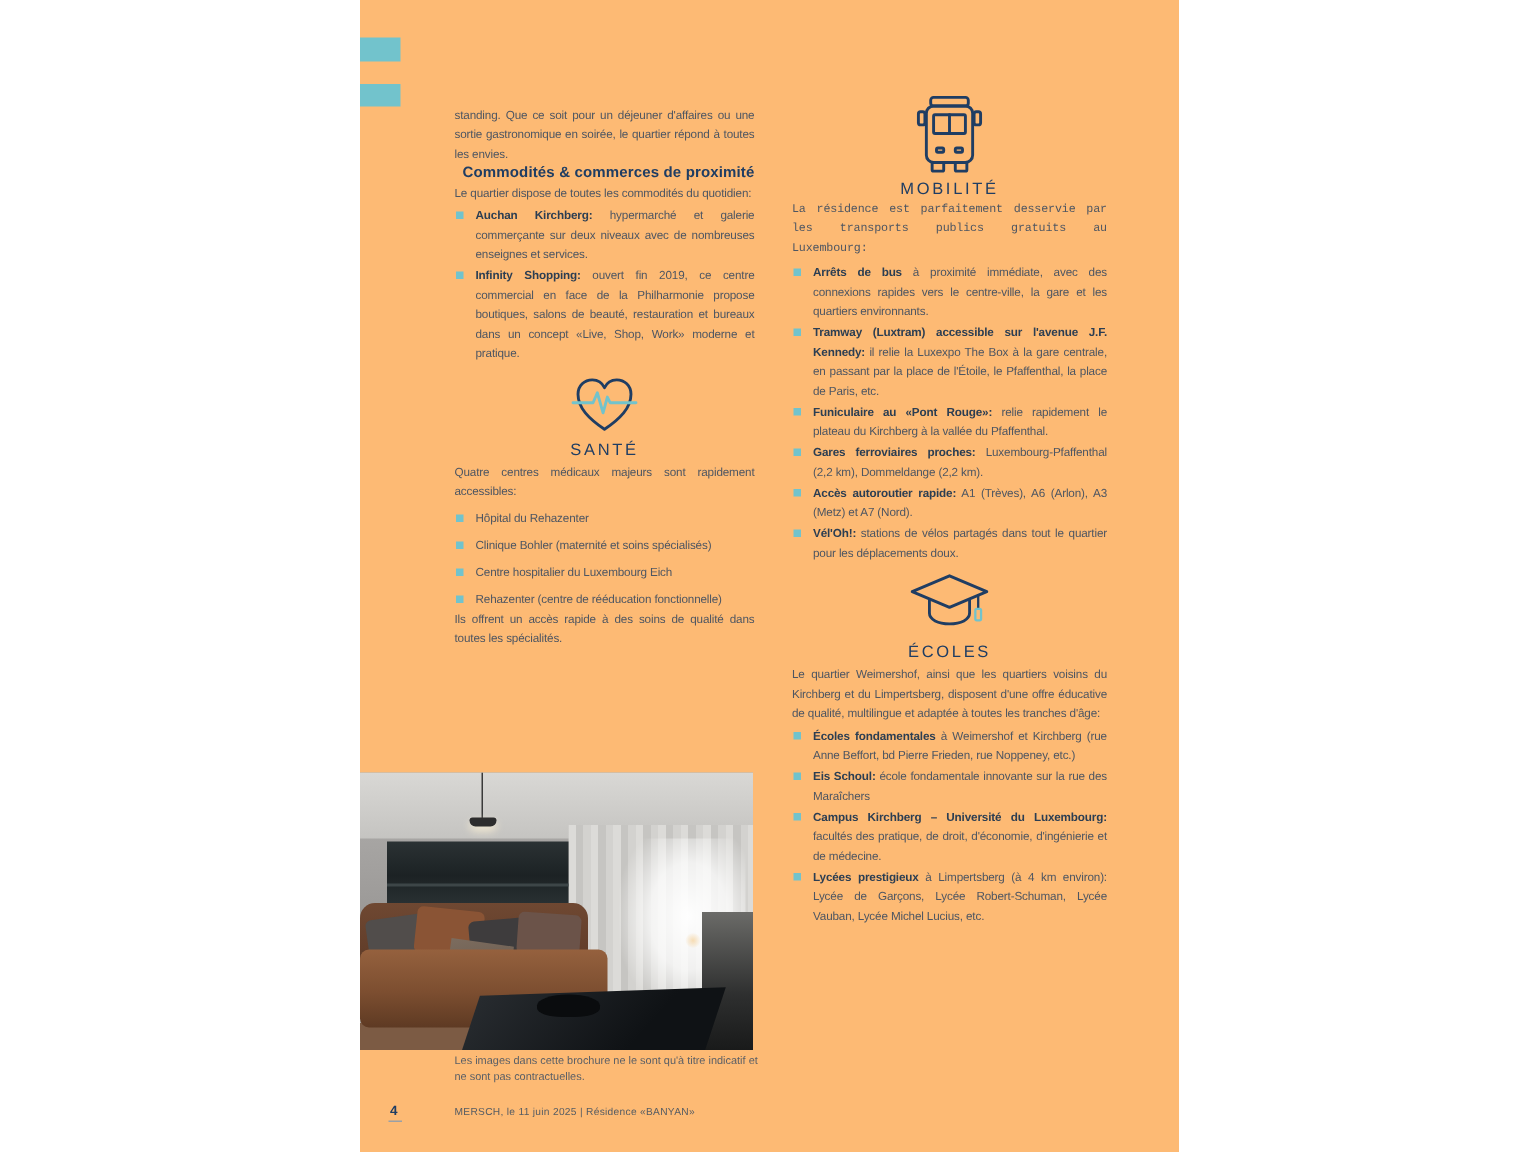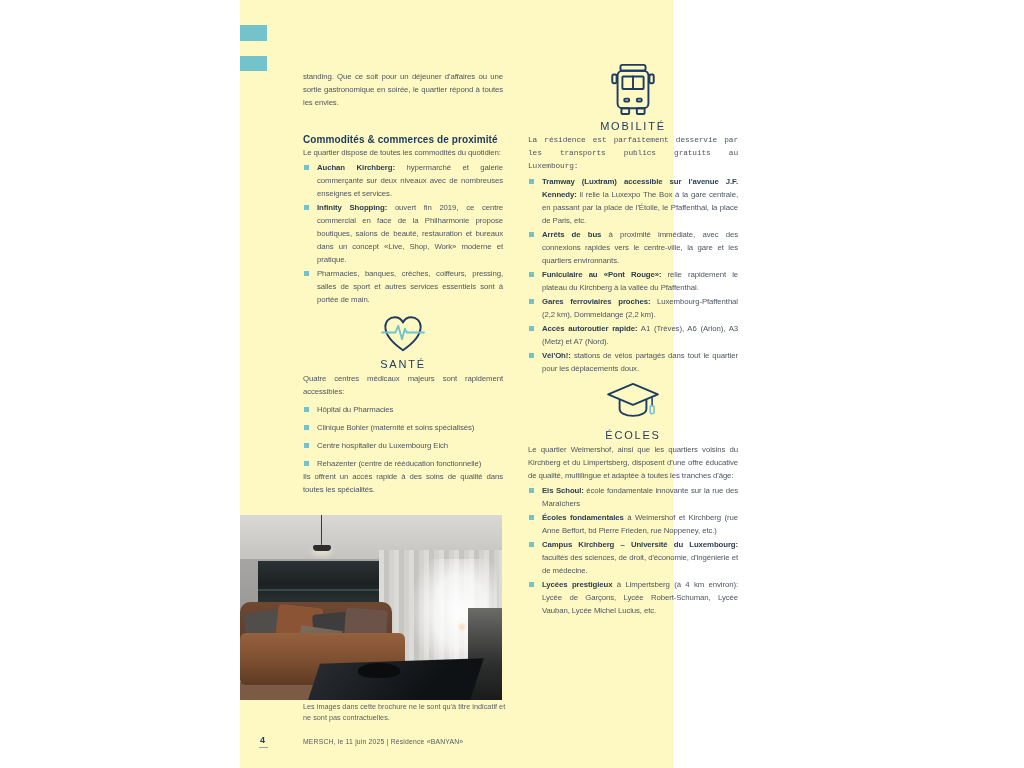--- a/index.html
+++ b/index.html
@@ -1,30 +1,30 @@
 <!DOCTYPE html>
 <html><head>
 <meta charset="utf-8">
 <style>
   html,body{margin:0;padding:0;background:#ffffff;width:1024px;height:768px;overflow:hidden;
     font-family:"Liberation Sans","DejaVu Sans",sans-serif;}
   .stage{position:relative;width:1024px;height:768px;background:#ffffff;}
-  .page{position:absolute;left:240px;top:0;width:434px;height:768px;background:#fef9c3;}
+  .page{position:absolute;left:240px;top:0;width:546px;height:768px;background:#fdba74;}
   .accent-sq{position:absolute;left:0;width:27px;background:#72c3cc;}
   .sq1{top:25px;height:16px;}
   .sq2{top:56px;height:15px;}
 
   .col{position:absolute;font-size:7.8px;line-height:13px;letter-spacing:-0.1px;
     color:#4e5662;text-align:justify;}
   .col-left{left:63px;top:70px;width:200px;}
   .col-right{left:288px;top:62px;width:210px;}
 
   .col p{margin:0;}
   .sub-heading{font-size:10px;font-weight:bold;color:#1f3d63;letter-spacing:.1px;
-    margin:24px 0 0;text-align:left;line-height:13px;}
+    margin:0 0 0;text-align:right;line-height:13px;}
   .mt5{margin-top:5px;} .mt6{margin-top:6px;} .mt7{margin-top:7px;font-family:Liberation Mono, monospace;} .mt4{margin-top:4px;}
 
   .icon-wrap{text-align:center;margin-top:6px;line-height:0;}
   .icon-wrap.first{margin-top:0;}
   .section-heading{font-size:11px;font-weight:normal;color:#1f3d63;letter-spacing:1.8px;
     text-align:center;margin:3px 0 0;line-height:15px;}
 
   ul.blist{list-style:none;margin:2px 0 0;padding:0;}
   ul.blist li{position:relative;padding-left:14px;margin-top:1px;}
   ul.blist.gap li{margin-top:5px;}
@@ -84,37 +84,33 @@
 
       <ul class="blist">
         <li>
           <span class="sqm"></span>
           <b>Auchan Kirchberg:</b><span> hypermarché et galerie commerçante sur deux niveaux avec de nombreuses enseignes et services.</span>
         </li>
         <li>
           <span class="sqm"></span>
           <b>Infinity Shopping:</b><span> ouvert fin 2019, ce centre commercial en face de la Philharmonie propose boutiques, salons de beauté, restauration et bureaux dans un concept «Live, Shop, Work» moderne et pratique.</span>
         </li>
-        <li>
-          <span class="sqm"></span>
-          <b></b><span>Pharmacies, banques, crèches, coiffeurs, pressing, salles de sport et autres services essentiels sont à portée de main.</span>
-        </li>
       </ul>
 
       <div class="icon-wrap">
         <svg class="ico" width="46" height="42" viewBox="0 0 46 44">
           <path d="M23 40 C 12 32.5 4.5 25 4.5 15.5 C 4.5 9.5 9 5.5 14.5 5.5 C 18.5 5.5 21.5 7.8 23 11 C 24.5 7.8 27.5 5.5 31.5 5.5 C 37 5.5 41.5 9.5 41.5 15.5 C 41.5 25 34 32.5 23 40 Z"></path>
           <polyline class="teal" points="1,21.5 15,21.5 18,14.5 22,28.5 25,17.5 27,21.5 45,21.5"></polyline>
         </svg>
       </div>
       <h2 class="section-heading">SANTÉ</h2>
 
       <p class="mt6">Quatre centres médicaux majeurs sont rapidement accessibles:</p>
       <ul class="blist gap">
-        <li><span class="sqm"></span><span>Hôpital du Pharmacies</span></li>
+        <li><span class="sqm"></span><span>Hôpital du Rehazenter</span></li>
         <li><span class="sqm"></span><span>Clinique Bohler (maternité et soins spécialisés)</span></li>
         <li><span class="sqm"></span><span>Centre hospitalier du Luxembourg Eich</span></li>
         <li><span class="sqm"></span><span>Rehazenter (centre de rééducation fonctionnelle)</span></li>
       </ul>
       <p class="mt4">Ils offrent un accès rapide à des soins de qualité dans toutes les spécialités.</p>
     </div>
 
     <div class="col col-right">
       <div class="icon-wrap first">
         <svg class="ico" width="46" height="54" viewBox="0 0 46 56">
@@ -127,43 +123,43 @@
           <rect x="1.5" y="13" width="4.5" height="9" rx="1.5"></rect>
           <rect x="40" y="13" width="4.5" height="9" rx="1.5"></rect>
           <rect x="11" y="48" width="8" height="6" rx="1"></rect>
           <rect x="27" y="48" width="8" height="6" rx="1"></rect>
         </svg>
       </div>
       <h2 class="section-heading">MOBILITÉ</h2>
 
       <p class="mt7">La résidence est parfaitement desservie par les transports publics gratuits au Luxembourg:</p>
       <ul class="blist">
+        <li><span class="sqm"></span><b>Arrêts de bus</b><span> à proximité immédiate, avec des connexions rapides vers le centre-ville, la gare et les quartiers environnants.</span></li>
         <li><span class="sqm"></span><b>Tramway (Luxtram) accessible sur l'avenue J.F. Kennedy:</b><span> il relie la Luxexpo The Box à la gare centrale, en passant par la place de l'Étoile, le Pfaffenthal, la place de Paris, etc.</span></li>
-        <li><span class="sqm"></span><b>Arrêts de bus</b><span> à proximité immédiate, avec des connexions rapides vers le centre-ville, la gare et les quartiers environnants.</span></li>
         <li><span class="sqm"></span><b>Funiculaire au «Pont Rouge»:</b><span> relie rapidement le plateau du Kirchberg à la vallée du Pfaffenthal.</span></li>
         <li><span class="sqm"></span><b>Gares ferroviaires proches:</b><span> Luxembourg-Pfaffenthal (2,2 km), Dommeldange (2,2 km).</span></li>
         <li><span class="sqm"></span><b>Accès autoroutier rapide:</b><span> A1 (Trèves), A6 (Arlon), A3 (Metz) et A7 (Nord).</span></li>
         <li><span class="sqm"></span><b>Vél'Oh!:</b><span> stations de vélos partagés dans tout le quartier pour les déplacements doux.</span></li>
       </ul>
 
       <div class="icon-wrap">
         <svg class="ico" width="60" height="44" viewBox="0 0 60 46">
           <polygon points="30,3 56,14 30,25 4,14"></polygon>
           <path d="M16 20 L16 29 C16 33.5 22 36.5 30 36.5 C38 36.5 44 33.5 44 29 L44 20"></path>
           <line x1="50" y1="16.5" x2="50" y2="26" stroke-width="1.6"></line>
           <rect class="teal" x="48" y="26" width="4" height="8" rx="1" stroke-width="1.6"></rect>
         </svg>
       </div>
       <h2 class="section-heading">ÉCOLES</h2>
 
       <p class="mt6">Le quartier Weimershof, ainsi que les quartiers voisins du Kirchberg et du Limpertsberg, disposent d'une offre éducative de qualité, multilingue et adaptée à toutes les tranches d'âge:</p>
       <ul class="blist">
+        <li><span class="sqm"></span><b>Écoles fondamentales</b><span> à Weimershof et Kirchberg (rue Anne Beffort, bd Pierre Frieden, rue Noppeney, etc.)</span></li>
         <li><span class="sqm"></span><b>Eis Schoul:</b><span> école fondamentale innovante sur la rue des Maraîchers</span></li>
-        <li><span class="sqm"></span><b>Écoles fondamentales</b><span> à Weimershof et Kirchberg (rue Anne Beffort, bd Pierre Frieden, rue Noppeney, etc.)</span></li>
-        <li><span class="sqm"></span><b>Campus Kirchberg – Université du Luxembourg:</b><span> facultés des sciences, de droit, d'économie, d'ingénierie et de médecine.</span></li>
+        <li><span class="sqm"></span><b>Campus Kirchberg – Université du Luxembourg:</b><span> facultés des pratique, de droit, d'économie, d'ingénierie et de médecine.</span></li>
         <li><span class="sqm"></span><b>Lycées prestigieux</b><span> à Limpertsberg (à 4 km environ): Lycée de Garçons, Lycée Robert-Schuman, Lycée Vauban, Lycée Michel Lucius, etc.</span></li>
       </ul>
     </div>
 
     <div class="photo">
       <div class="ph ceiling"></div>
       <div class="ph wall"></div>
       <div class="ph curtains"></div>
       <div class="ph window-glow"></div>
       <div class="ph cabinets"></div>

